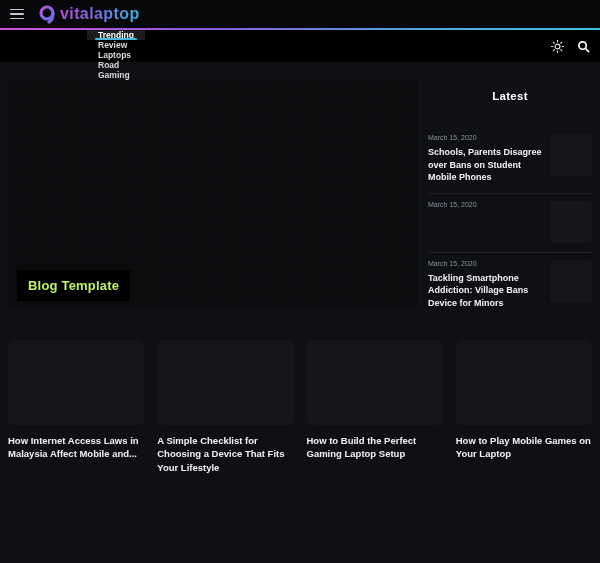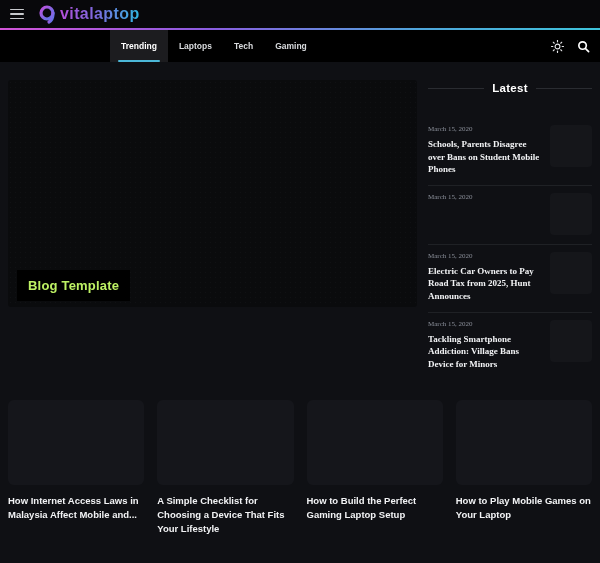--- a/index.html
+++ b/index.html
@@ -11,44 +11,44 @@
   .hamburger { width:14px; display:flex; flex-direction:column; gap:3px; cursor:pointer; margin-right:14px; }
   .hamburger span { display:block; height:1.5px; background:#c7c9cd; border-radius:1px; }
   .logo { display:flex; align-items:center; gap:2px; cursor:pointer; }
   .logo-text { font-size:16px; font-weight:bold; letter-spacing:.4px; text-transform:lowercase;
     background:linear-gradient(90deg,#b44fd8 0%,#7d6ae0 45%,#2fb9e0 100%);
     -webkit-background-clip:text; background-clip:text; color:transparent; }
   .grad-line { height:2px; background:linear-gradient(90deg,#d254d8 0%,#8a5ce0 35%,#4fa6dc 70%,#3ec4dc 100%); }
 
   
   .navbar { height:32px; background:#000; display:flex; align-items:stretch; padding-right:10px; }
-  .nav-tabs { display:flex; margin-left:110px; }
+  .nav-tabs { display:flex; margin-left:87px;flex-direction:column; }
   .tab { position:relative; display:flex; align-items:center; padding:0 11px; font-size:8.5px;
     font-weight:bold; color:#d9dbde; cursor:pointer; white-space:nowrap; }
   .tab.active { background:#1c1c1f; color:#fff; }
   .tab.active::after { content:""; position:absolute; left:8px; right:8px; bottom:0; height:2px;
     background:#4cb8d8; border-radius:1px; }
   .nav-icons { margin-left:auto; display:flex; align-items:center; gap:12px; }
   .nav-icon { width:14px; height:14px; cursor:pointer; display:flex; align-items:center; justify-content:center; }
 
   
   .main { padding:18px 8px 0 8px; }
   .top-row { display:flex; gap:11px; }
 
   .hero { position:relative; width:409px; height:227px; background:#0a0b0d; border-radius:3px; flex:none;
     background-image:radial-gradient(#101114 0.5px, transparent 0.5px); background-size:5px 5px; }
   .hero-overlay { position:absolute; left:9px; bottom:6px; background:#000; color:#bef264;
     font-size:13px; font-weight:bold; padding:8px 11px; letter-spacing:.2px; }
 
   
   .latest { flex:1; padding-top:2px; }
-  .latest-head { display:flex; align-items:center; gap:8px; margin-bottom:24px; }
+  .latest-head { display:flex; align-items:center; gap:8px; margin-bottom:17px;flex-direction:column; }
   .latest-head .rule { flex:1; height:1px; background:#2a2c31; }
   .latest-title { font-size:11.5px; font-weight:bold; color:#fff; letter-spacing:.3px; }
-  .latest-item { display:flex; gap:8px; padding:7px 0 9px 0; border-bottom:1px solid #1f2125; cursor:pointer;font-family:Liberation Serif, serif; }
+  .latest-item { display:flex; gap:8px; padding:7px 0 9px 0; border-bottom:1px solid #1f2125; cursor:pointer; }
   .latest-item:last-child { border-bottom:none; }
   .li-text { flex:1; }
   .li-date { font-size:7px; color:#8b909a; margin-bottom:5px; }
   .li-title { font-size:9px; font-weight:bold; color:#f2f3f5; line-height:1.4; }
   .li-thumb { width:42px; height:42px; background:#15161a; border-radius:4px; flex:none; }
 
   
   .cards-row { margin-top:21px; display:grid; grid-template-columns:repeat(4,1fr); gap:13px; }
   .card { cursor:pointer; }
   .card-img { height:85px; background:#15161b; border-radius:6px;
@@ -76,22 +76,23 @@
       <path d="M15 10 q0 7 -4 9" fill="none" stroke="url(#lg)" stroke-width="3.2" stroke-linecap="round"></path>
     </svg>
     <span class="logo-text">vitalaptop</span>
   </div>
 </div>
 <div class="grad-line"></div>
 
 <div class="navbar">
   <div class="nav-tabs">
     <div class="tab active">Trending</div>
+    <div class="tab">Review</div>
     <div class="tab">Laptops</div>
-    <div class="tab">Tech</div>
+    <div class="tab">Road</div>
     <div class="tab">Gaming</div>
   </div>
   <div class="nav-icons">
     <div class="nav-icon">
       <svg width="13" height="13" viewBox="0 0 14 14">
         <circle cx="7" cy="7" r="2.6" fill="none" stroke="#e6e7e9" stroke-width="1.2"></circle>
         <g stroke="#e6e7e9" stroke-width="1.2" stroke-linecap="round">
           <line x1="7" y1="0.5" x2="7" y2="2"></line>
             <line x1="7" y1="12" x2="7" y2="13.5"></line>
           <line x1="0.5" y1="7" x2="2" y2="7"></line>
@@ -135,27 +136,20 @@
         <div class="li-thumb"></div>
       </div>
 
       <div class="latest-item">
         <div class="li-text">
           <div class="li-date">March 15, 2020</div>
         </div>
         <div class="li-thumb"></div>
       </div>
 
-      <div class="latest-item">
-        <div class="li-text">
-          <div class="li-date">March 15, 2020</div>
-          <div class="li-title">Electric Car Owners to Pay Road Tax from 2025, Hunt Announces</div>
-        </div>
-        <div class="li-thumb"></div>
-      </div>
 
       <div class="latest-item">
         <div class="li-text">
           <div class="li-date">March 15, 2020</div>
           <div class="li-title">Tackling Smartphone Addiction: Village Bans Device for Minors</div>
         </div>
         <div class="li-thumb"></div>
       </div>
     </div>
   </div>

